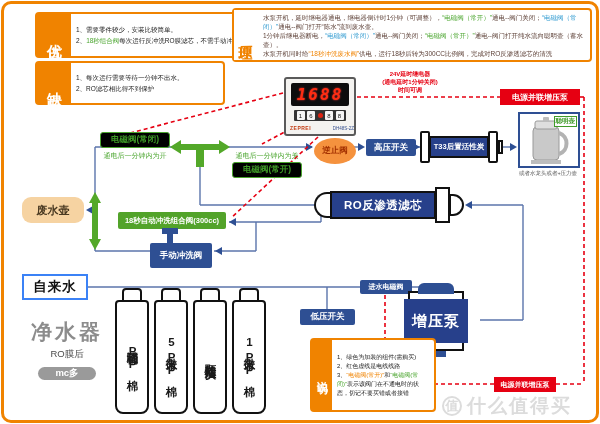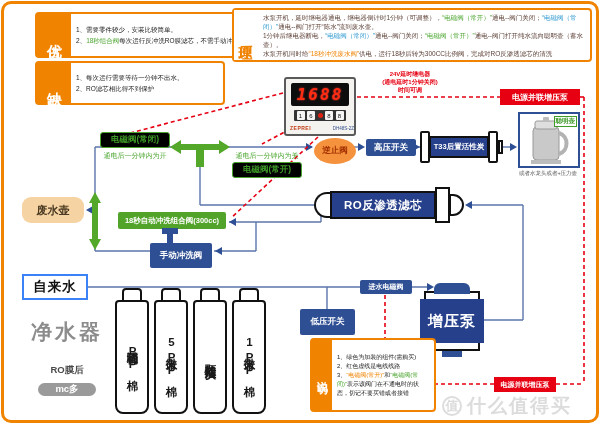--- a/index.html
+++ b/index.html
@@ -56,21 +56,21 @@
   #nc-sub{left:88px;top:151px;width:94px;}
   #no-sub{left:220px;top:151px;width:94px;}
   #auto-flush{left:118px;top:212px;width:108px;height:17px;background:#52a32a;color:#fff;font-size:7.5px;font-weight:bold;
       display:flex;align-items:center;justify-content:center;border-radius:2px;text-align:center;}
 
   
   .bluebox{background:#2e4f93;color:#fff;font-weight:bold;display:flex;align-items:center;justify-content:center;border-radius:2px;}
   #hp-switch{left:366px;top:139px;width:50px;height:17px;font-size:8.5px;}
   #manual-flush{left:150px;top:243px;width:62px;height:25px;font-size:8.5px;}
   #inlet-valve{left:360px;top:280px;width:52px;height:14px;font-size:7px;}
-  #lp-switch{left:300px;top:309px;width:55px;height:26px;font-size:8.5px;}
+  #lp-switch{left:300px;top:309px;width:55px;height:16px;font-size:8.5px;}
 
   
   #check-valve{left:314px;top:138px;width:42px;height:26px;background:#f5923e;color:#a33000;font-weight:bold;
       font-size:8.5px;border-radius:50%;display:flex;align-items:center;justify-content:center;}
 
   
   #t33{left:420px;top:131px;width:82px;height:32px;}
   #t33 .cap{position:absolute;top:0;width:10px;height:32px;background:#fff;border:2px solid #111;box-sizing:border-box;border-radius:2px;}
   #t33 .cap.c1{left:0;} #t33 .cap.c2{left:68px;}
   #t33 .body{position:absolute;left:9px;top:5px;width:60px;height:22px;background:#27408b;border:2px solid #111;box-sizing:border-box;
@@ -81,21 +81,21 @@
   #ro{left:314px;top:187px;width:152px;height:36px;}
   #ro .semi{position:absolute;left:0;top:5px;width:18px;height:26px;background:#fff;border:2px solid #111;border-right:none;
       border-radius:13px 0 0 13px;box-sizing:border-box;}
   #ro .body{position:absolute;left:16px;top:4px;width:106px;height:28px;background:#27408b;border:2px solid #111;box-sizing:border-box;
       color:#fff;font-size:11.5px;font-weight:bold;letter-spacing:.5px;display:flex;align-items:center;justify-content:center;}
   #ro .cap{position:absolute;left:121px;top:0;width:15px;height:36px;background:#fff;border:2px solid #111;box-sizing:border-box;}
   #ro .knob{position:absolute;left:135px;top:7px;width:15px;height:22px;background:#fff;border:2px solid #111;box-sizing:border-box;
       border-radius:0 11px 11px 0;}
 
   
-  #pump{left:420px;top:283px;width:40px;height:75px;font-family:Liberation Mono, monospace;}
+  #pump{left:404px;top:283px;width:40px;height:75px;font-family:Liberation Mono, monospace;}
   #pump .shell{position:absolute;left:4px;top:8px;width:56px;height:60px;background:#fff;border:2px solid #111;box-sizing:border-box;}
   #pump .cap{position:absolute;left:14px;top:0;width:36px;height:11px;background:#2e4f93;border-radius:6px 6px 0 0;}
   #pump .face{position:absolute;left:0;top:16px;width:64px;height:44px;background:#27408b;color:#fff;font-size:15px;font-weight:bold;
       display:flex;align-items:center;justify-content:center;letter-spacing:1px;}
   #pump .tab{position:absolute;left:22px;top:68px;width:20px;height:6px;background:#2e4f93;}
 
   
   #kettle-box{left:518px;top:112px;width:62px;height:56px;background:#fff;border:2px solid #2e4f93;box-sizing:border-box;}
   #kettle-label{position:absolute;right:1px;top:2px;border:1px solid #3f9b28;color:#3f9b28;font-size:6.5px;font-weight:bold;
       padding:0 1px;background:rgba(255,255,255,.85);}
@@ -112,21 +112,21 @@
   .filter .fcap{position:absolute;left:7px;top:0;width:20px;height:14px;background:#fff;border:2px solid #111;
       border-radius:4px 4px 0 0;box-sizing:border-box;}
   .filter .fbody{position:absolute;left:0;top:12px;width:34px;height:114px;background:#fff;border:2.5px solid #111;
       border-radius:4px 4px 8px 8px;box-sizing:border-box;display:flex;align-items:center;justify-content:center;}
   .filter .ftext{writing-mode:vertical-lr;text-orientation:upright;font-size:11.5px;font-weight:bold;color:#1a1a1a;letter-spacing:1px;}
   #filter-1{left:115px;} #filter-2{left:154px;} #filter-3{left:193px;} #filter-4{left:232px;}
 
   #title-block{left:14px;top:318px;width:106px;text-align:center;z-index:2;}
   #title-name{font-size:21px;font-weight:bold;color:#8c8c8c;letter-spacing:3px;}
   #title-sub1{font-size:9.5px;font-weight:bold;color:#4a4a4a;margin-top:5px;}
-  #title-sub2{font-size:9.5px;font-weight:bold;color:#4a4a4a;margin-top:18px;}
+  #title-sub2{font-size:9.5px;font-weight:normal;color:#4a4a4a;margin-top:2px;}
   #title-badge{width:58px;height:13px;margin:6px auto 0;background:#9a9a9a;border-radius:8px;color:#fff;
       font-size:9.5px;font-weight:bold;display:flex;align-items:center;justify-content:center;}
 
   
   #watermark{left:442px;top:392px;width:154px;height:28px;display:flex;align-items:center;gap:5px;color:#dcdcdc;z-index:2;}
   #wm-circle{width:20px;height:20px;border:2px solid #dcdcdc;border-radius:50%;font-size:13px;font-weight:bold;
       display:flex;align-items:center;justify-content:center;box-sizing:border-box;}
   #wm-text{font-size:19px;font-weight:bold;letter-spacing:2px;}
 </style>
 </head>

